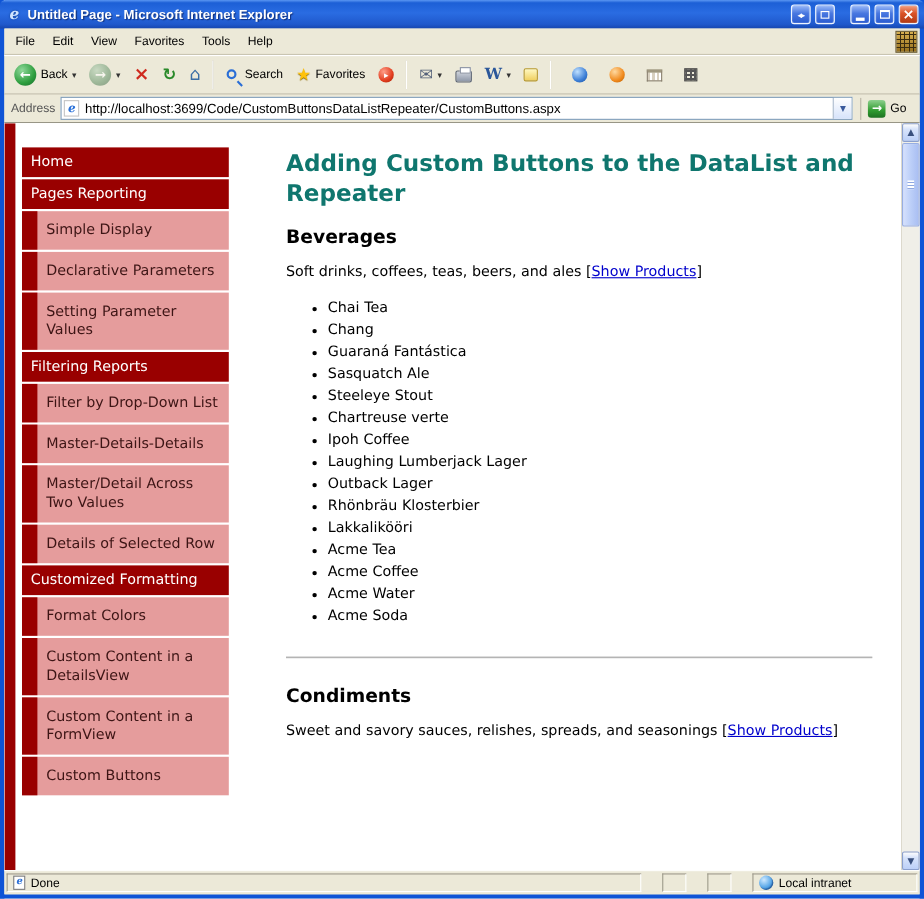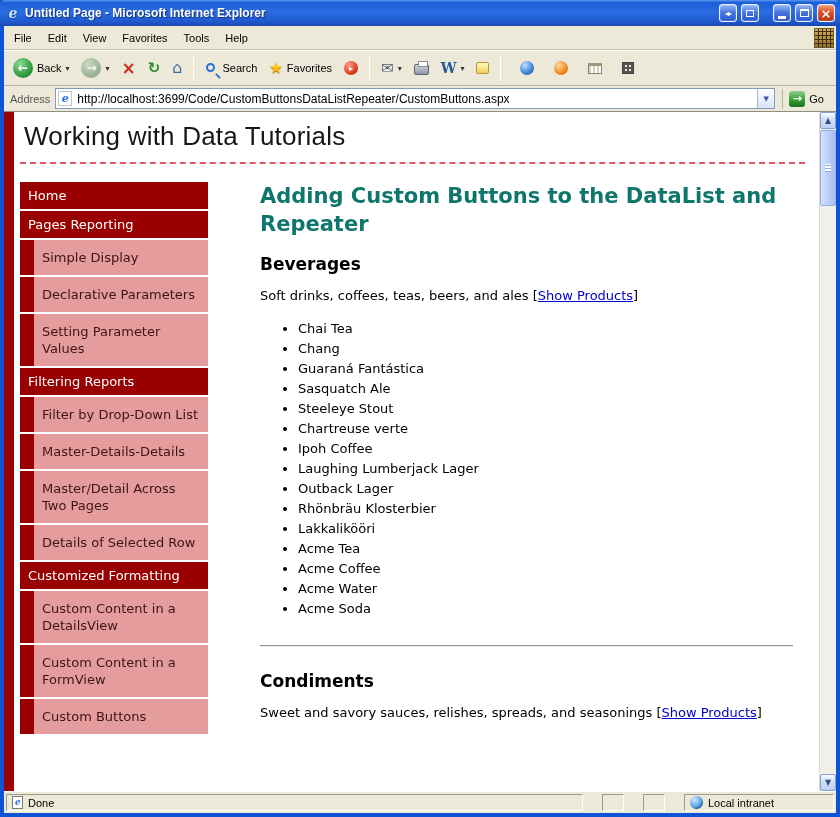--- a/index.html
+++ b/index.html
@@ -239,36 +239,34 @@
     </div>
     <div class="gobtn">
       <span class="goicon">→</span>
       <span>Go</span>
     </div>
   </div>
 
   <div class="viewport">
     <div class="page">
       <div class="page-inner">
-        <div class="masthead">
-          <span class="site-title">Working with Data Tutorials</span>
-        </div>
         <div class="cols">
           <nav class="nav">
             <a class="nav-sec">Home</a>
             <a class="nav-sec">Pages Reporting</a>
             <a class="nav-page">Simple Display</a>
             <a class="nav-page">Declarative Parameters</a>
             <a class="nav-page">Setting Parameter Values</a>
             <a class="nav-sec">Filtering Reports</a>
             <a class="nav-page">Filter by Drop-Down List</a>
             <a class="nav-page">Master-Details-Details</a>
-            <a class="nav-page">Master/Detail Across Two Pages</a>
+            <a class="nav-page">Master/Detail Across Two Values</a>
             <a class="nav-page">Details of Selected Row</a>
             <a class="nav-sec">Customized Formatting</a>
+            <a class="nav-page">Format Colors</a>
             <a class="nav-page">Custom Content in a DetailsView</a>
             <a class="nav-page">Custom Content in a FormView</a>
             <a class="nav-page">Custom Buttons</a>
           </nav>
           <div class="content">
             <h1>Adding Custom Buttons to the DataList and Repeater</h1>
             <h2>Beverages</h2>
             <p class="desc"><span>Soft drinks, coffees, teas, beers, and ales [</span><a class="lnk">Show Products</a><span>]</span></p>
             <ul class="plist">
               <li>Chai Tea</li>

